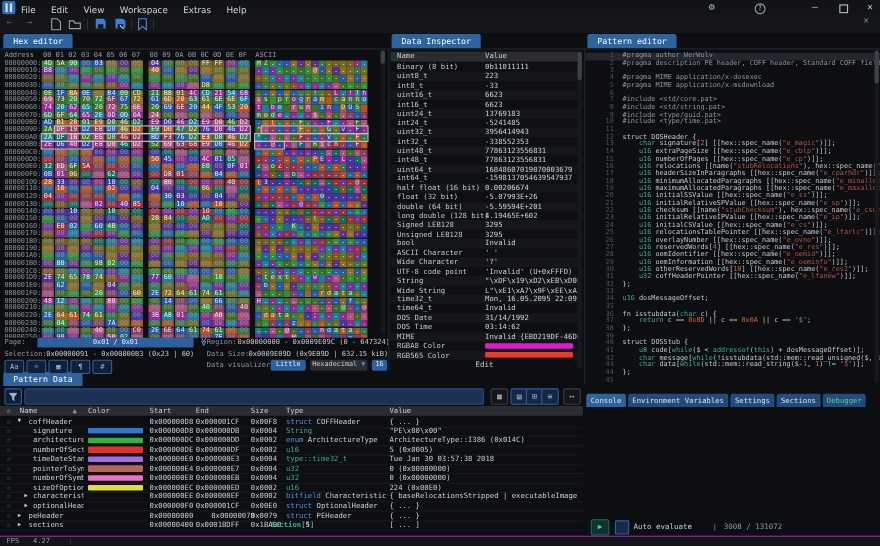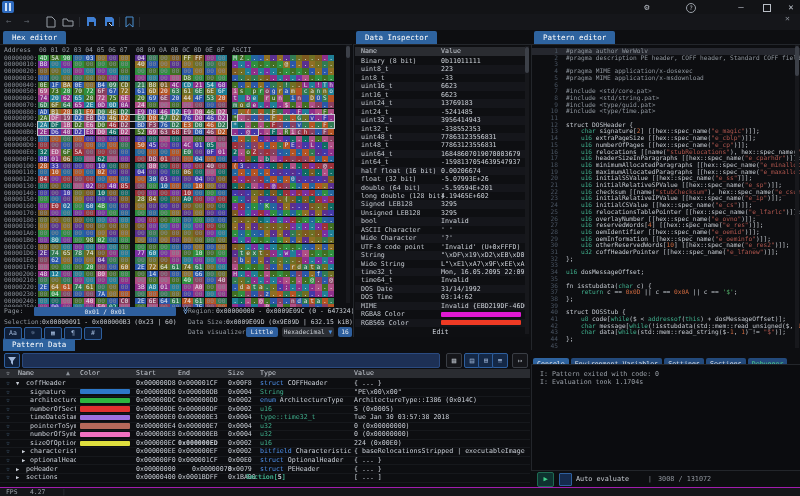--- a/index.html
+++ b/index.html
@@ -99,20 +99,21 @@
 </head>
 <body>
 
 <div class="win">
 
   <div class="menubar">
     <div class="logo">
         <i></i>
         <i></i>
       </div>
+    <div id="menu-items"><span class="mi">File</span><span class="mi">Edit</span><span class="mi">View</span><span class="mi">Workspace</span><span class="mi">Extras</span><span class="mi">Help</span></div>
     <span class="mb-ic" style="left:640px">⚙</span>
     <span class="mb-ic circ" style="left:686px">?</span>
     <span class="mb-ic" style="left:734px">–</span>
     <span class="mb-sq" style="left:763px"></span>
     <span class="mb-ic" style="left:784px">✕</span>
   </div>
 
   <div class="toolbar">
     <span class="tbi" style="left:6px">←</span>
     <span class="tbi" style="left:24px">→</span>
@@ -1699,24 +1700,20 @@
       <div class="cl" style="top: 277.7px;"><span class="lno">42</span><span class="ct"><span class="pln">    </span><span class="typ">char</span><span class="pln"> message[</span><span class="kw">while</span><span class="pln">(!isstubdata(std::mem::read_unsigned($, </span><span class="num">1</span></span></div>
       <div class="cl" style="top: 284.4px;"><span class="lno">43</span><span class="ct"><span class="pln">    </span><span class="typ">char</span><span class="pln"> data[</span><span class="kw">while</span><span class="pln">(std::mem::read_string($-</span><span class="num">1</span><span class="pln">, </span><span class="num">1</span><span class="pln">) != </span><span class="str">"$"</span><span class="pln">)];</span></span></div>
       <div class="cl" style="top: 291.1px;"><span class="lno">44</span><span class="ct"><span class="pln">};</span></span></div>
       <div class="cl" style="top: 297.8px;"><span class="lno">45</span><span class="ct"></span></div>
     </div>
   <div class="sbar" style="left:795px;top:45px;height:303px">
       <div class="sth" style="top:1px;height:30px"></div>
     </div>
 
   <div id="console-tabs"><span class="ctab on">Console</span><span class="ctab">Environment Variables</span><span class="ctab">Settings</span><span class="ctab">Sections</span><span class="ctab acc">Debugger</span></div>
-  <div class="conbody">
-    <span class="conline" style="top:5px">I: Pattern exited with code: 0</span>
-    <span class="conline" style="top:13px">I: Evaluation took 1.1704s</span>
-  </div>
   <div class="playbox">▶</div>
   <div class="cbox"></div>
   <span class="f64" style="left:576px;top:475px;font-size:6.8px">Auto evaluate</span>
   <span class="f64 flb" style="left:648px;top:475px">|</span>
   <span class="f64 flb" style="left:658px;top:475px;font-size:6.8px">3008 / 131072</span>
 
   <div class="pdfun"><svg width="8" height="8" viewBox="0 0 8 8">
         <path d="M0 0h8L5 4v4L3 6V4z" fill="#9fb6d8"></path>
       </svg></div>
   <div class="pdinput"></div>
@@ -1805,21 +1802,21 @@
         <span class="pdc" style="left: 178px; width: 46px;">0x000000EB</span>
         <span class="pdc" style="left: 228px; width: 30px;">0x0004</span>
         <span class="pdc" style="left: 260px; width: 92px;"><span class="ttyp">u32</span></span>
         <span class="pdc" style="left: 354px; width: 174px;">0 (0x00000000)</span>
       </div>
       <div class="pdr" style="top: 438.85px; position: absolute;">
         <span class="pdc st" style="left: 6px;">☆</span>
         <span class="pdc" style="left: 30px; width: 46px;">sizeOfOptionalHeader</span>
         <span class="pdsw" style="background: rgb(222, 222, 62);"></span>
         <span class="pdc" style="left: 136px; width: 40px;">0x000000EC</span>
-        <span class="pdc" style="left: 178px; width: 46px; font-weight: bold;">0x000000ED</span>
+        <span class="pdc" style="left: 178px; width: 46px;">0x000000ED</span>
         <span class="pdc" style="left: 228px; width: 30px;">0x0002</span>
         <span class="pdc" style="left: 260px; width: 92px;"><span class="ttyp">u16</span></span>
         <span class="pdc" style="left: 354px; width: 174px;">224 (0x00E0)</span>
       </div>
       <div class="pdr" style="top: 447.4px; position: absolute;">
         <span class="pdc st" style="left: 6px;">☆</span>
         <span class="pdc" style="left: 22px; font-size: 5.5px;">▶</span>
         <span class="pdc" style="left: 30px; width: 46px;">characteristics</span>
         <span class="pdc" style="left: 136px; width: 40px;">0x000000EE</span>
         <span class="pdc" style="left: 178px; width: 46px;">0x000000EF</span>

